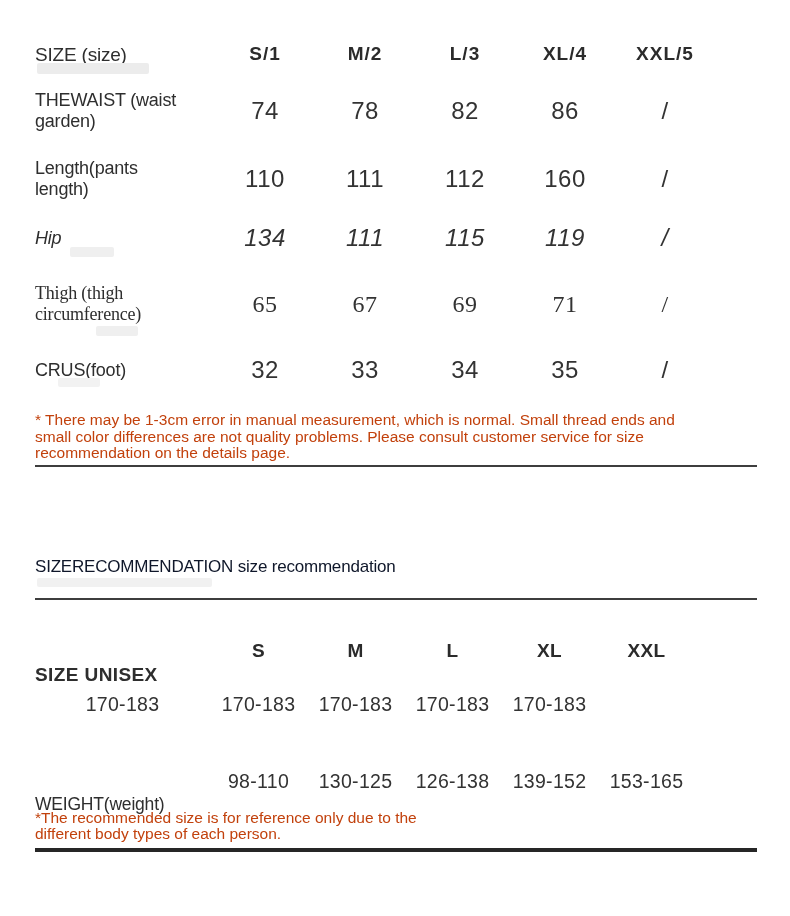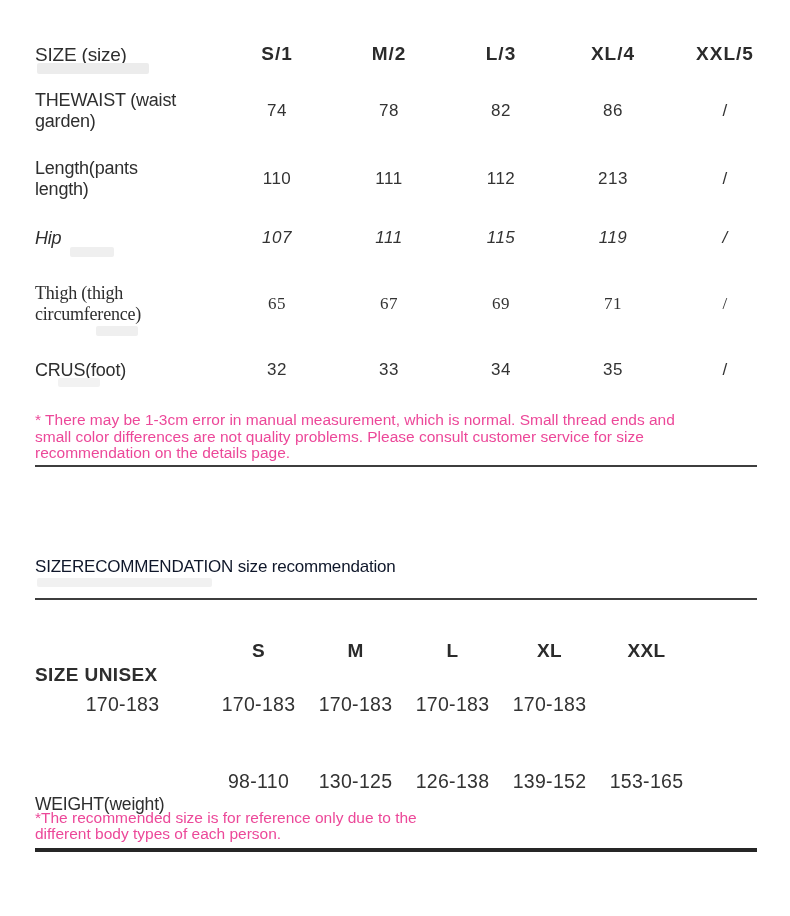--- a/index.html
+++ b/index.html
@@ -17,54 +17,53 @@
     padding: 0 33px 0 35px;
     overflow: hidden;
     background: #ffffff;
   }
   
   .t1 { margin-top: 36px; }
   .t1 .row {
     display: grid;
     grid-template-columns: 180px repeat(5, 100px);
     align-items: center;
-    gap: 12px;
   }
   .t1 .r1 { height: 36px; }
   .t1 .r2 { height: 78px; }
   .t1 .r3 { height: 58px; }
   .t1 .r4 { height: 60px; font-style: italic; }
   .t1 .r5 { height: 72px; font-family: Liberation Serif, serif; }
   .t1 .r6 { height: 60px; }
   .cell-label {
     font-size: 18px;
     line-height: 21px;
     max-width: 152px;
     letter-spacing: -0.2px;
     color: #2e2e2e;
   }
   .cell-val {
-    font-size: 17px;
+    font-size: 24px;
     text-align: center;
     color: #333333;
     letter-spacing: 0.5px;
   }
   .hdr .cell-label { font-size: 19px; }
   .hdr .cell-val {
     font-size: 19px;
     font-weight: bold;
     letter-spacing: 1px;
     color: #2b2b2b;
   }
   
   .footnote {
     margin: 12px 0 0 0;
     font-size: 15.5px;
     line-height: 16.5px;
-    color: #ec4899;
+    color: #c2410c;
     max-width: 668px;
   }
   .rule {
     height: 0;
     border: none;
     border-top: 2px solid #3e3e3e;
     margin: 0;
   }
   .rule-1 { margin-top: 3px; }
   .rule-2 { margin-top: 21px; }
@@ -135,27 +134,27 @@
       <div class="cell-val">82</div>
       <div class="cell-val">86</div>
       <div class="cell-val">/</div>
     </div>
 
     <div class="row r3">
       <div class="cell-label">Length(pants length)</div>
       <div class="cell-val">110</div>
       <div class="cell-val">111</div>
       <div class="cell-val">112</div>
-      <div class="cell-val">213</div>
+      <div class="cell-val">160</div>
       <div class="cell-val">/</div>
     </div>
 
     <div class="row r4">
       <div class="cell-label">Hip</div>
-      <div class="cell-val">107</div>
+      <div class="cell-val">134</div>
       <div class="cell-val">111</div>
       <div class="cell-val">115</div>
       <div class="cell-val">119</div>
       <div class="cell-val">/</div>
     </div>
 
     <div class="row r5">
       <div class="cell-label">Thigh (thigh circumference)</div>
       <div class="cell-val">65</div>
       <div class="cell-val">67</div>

